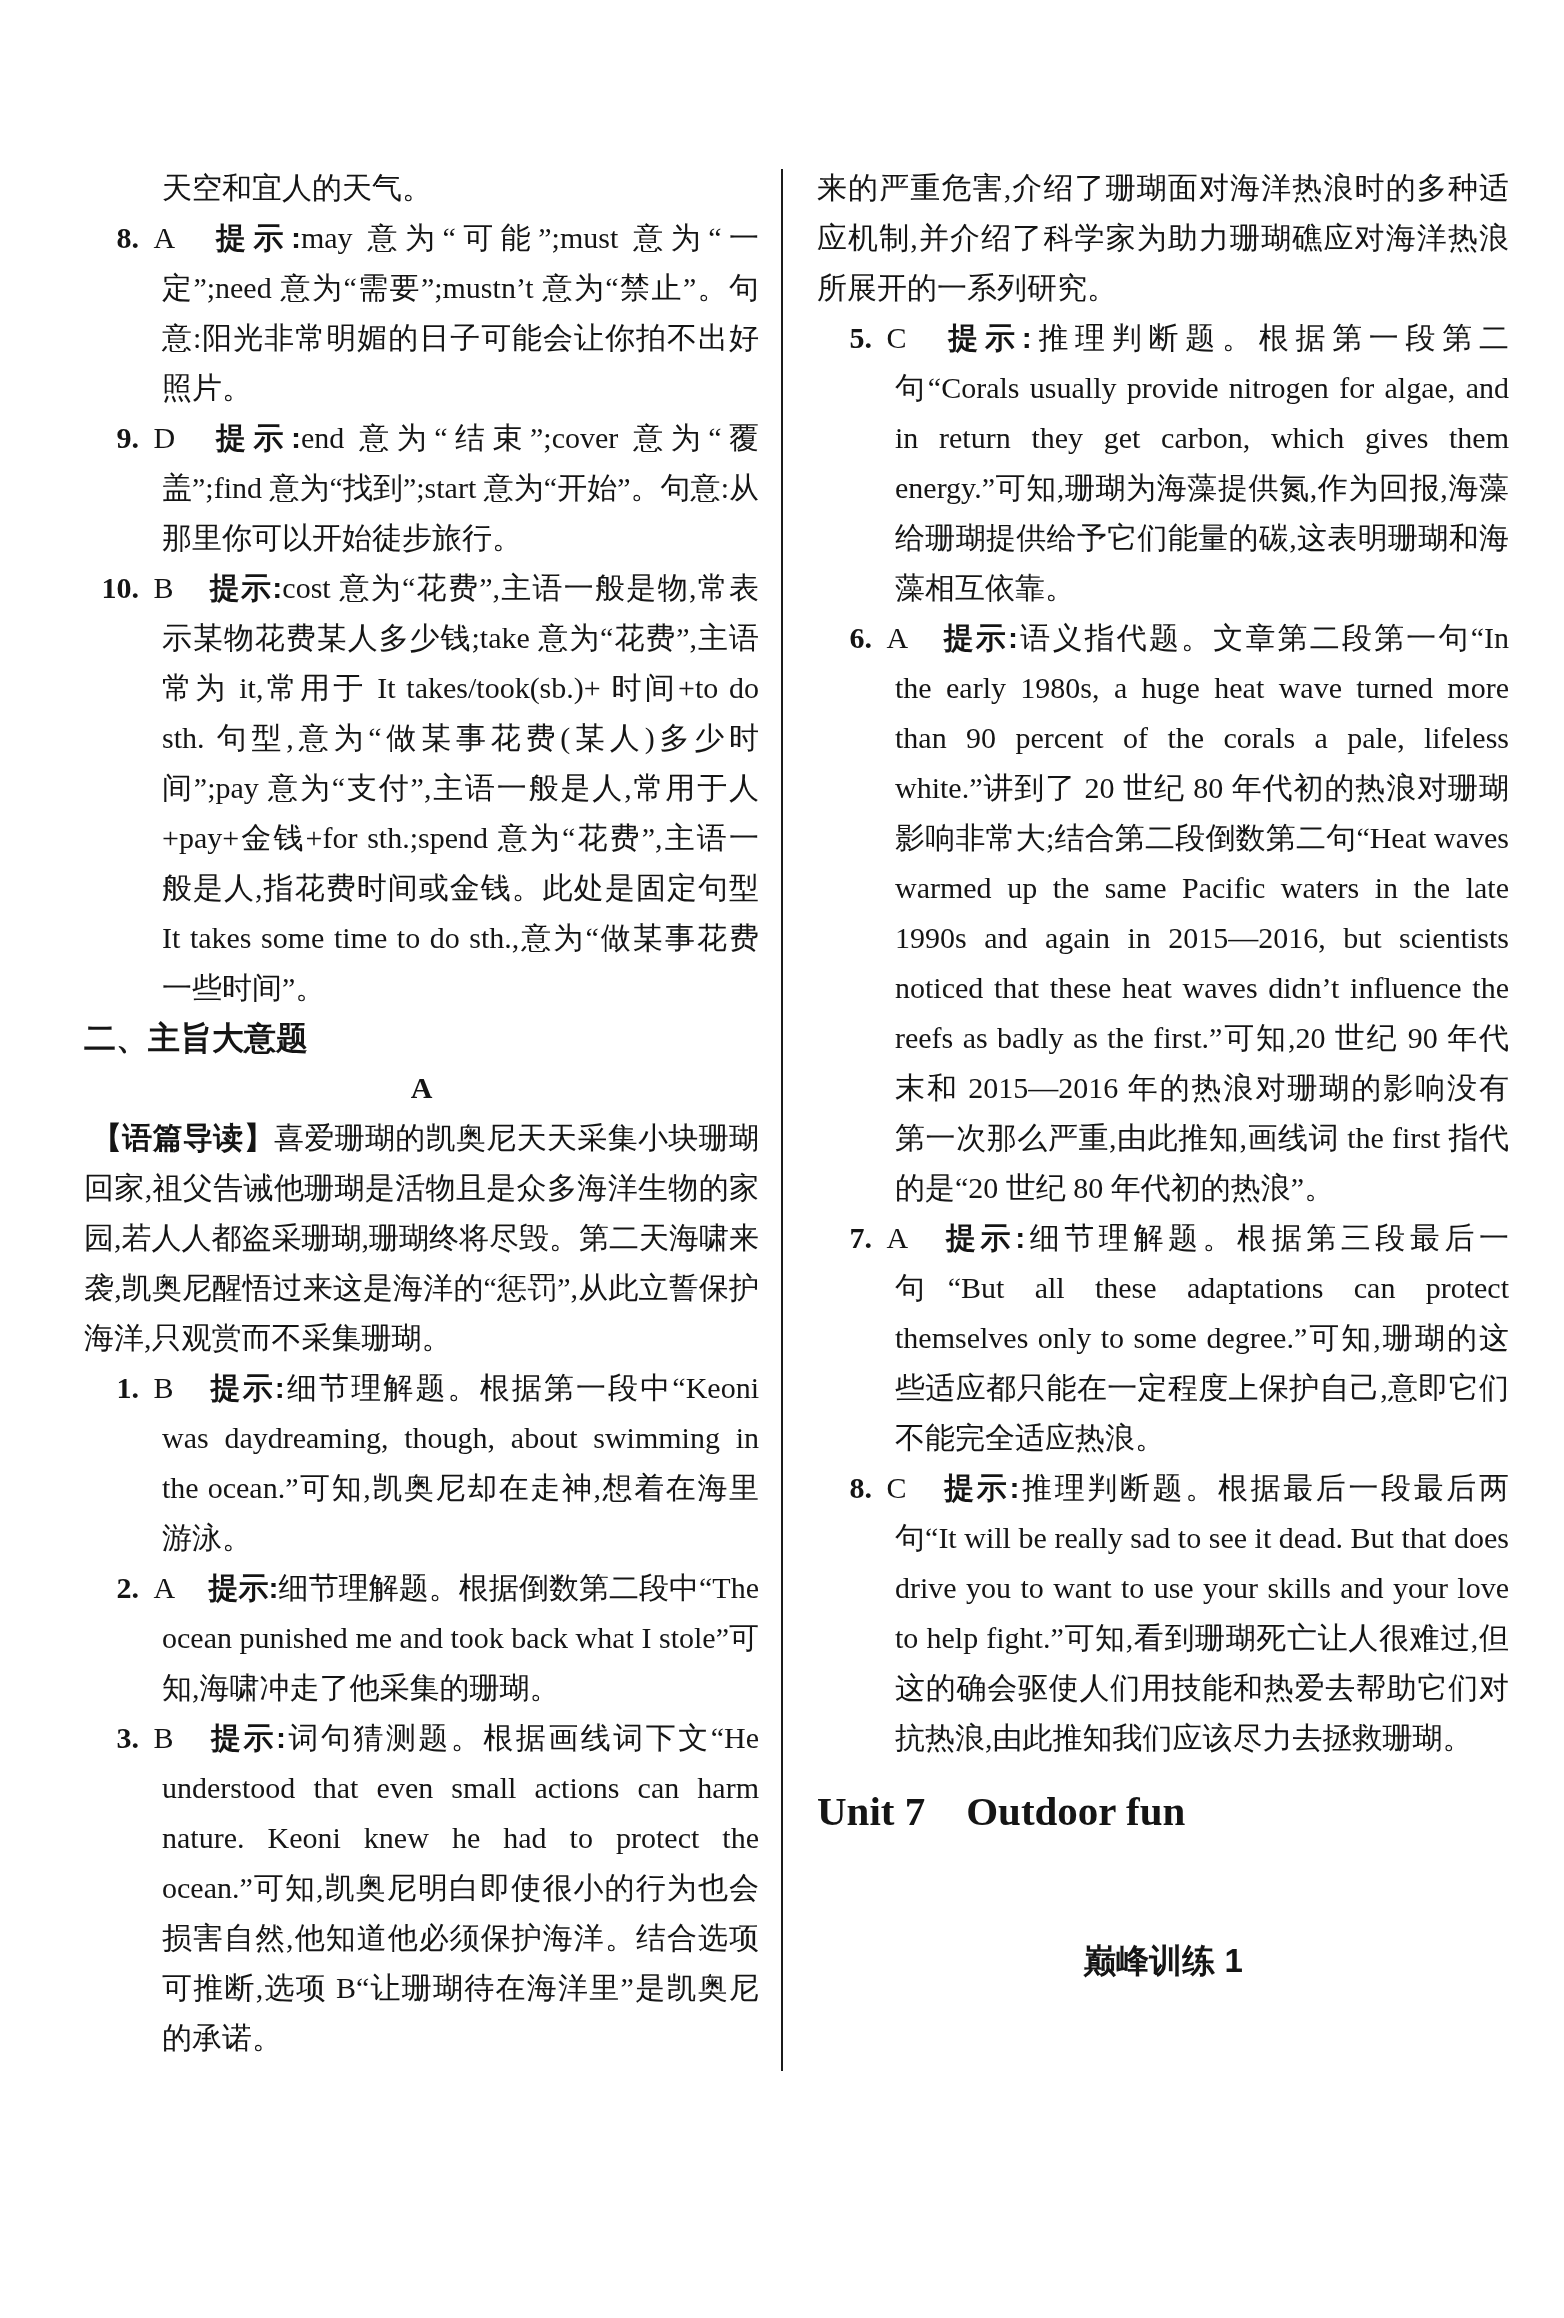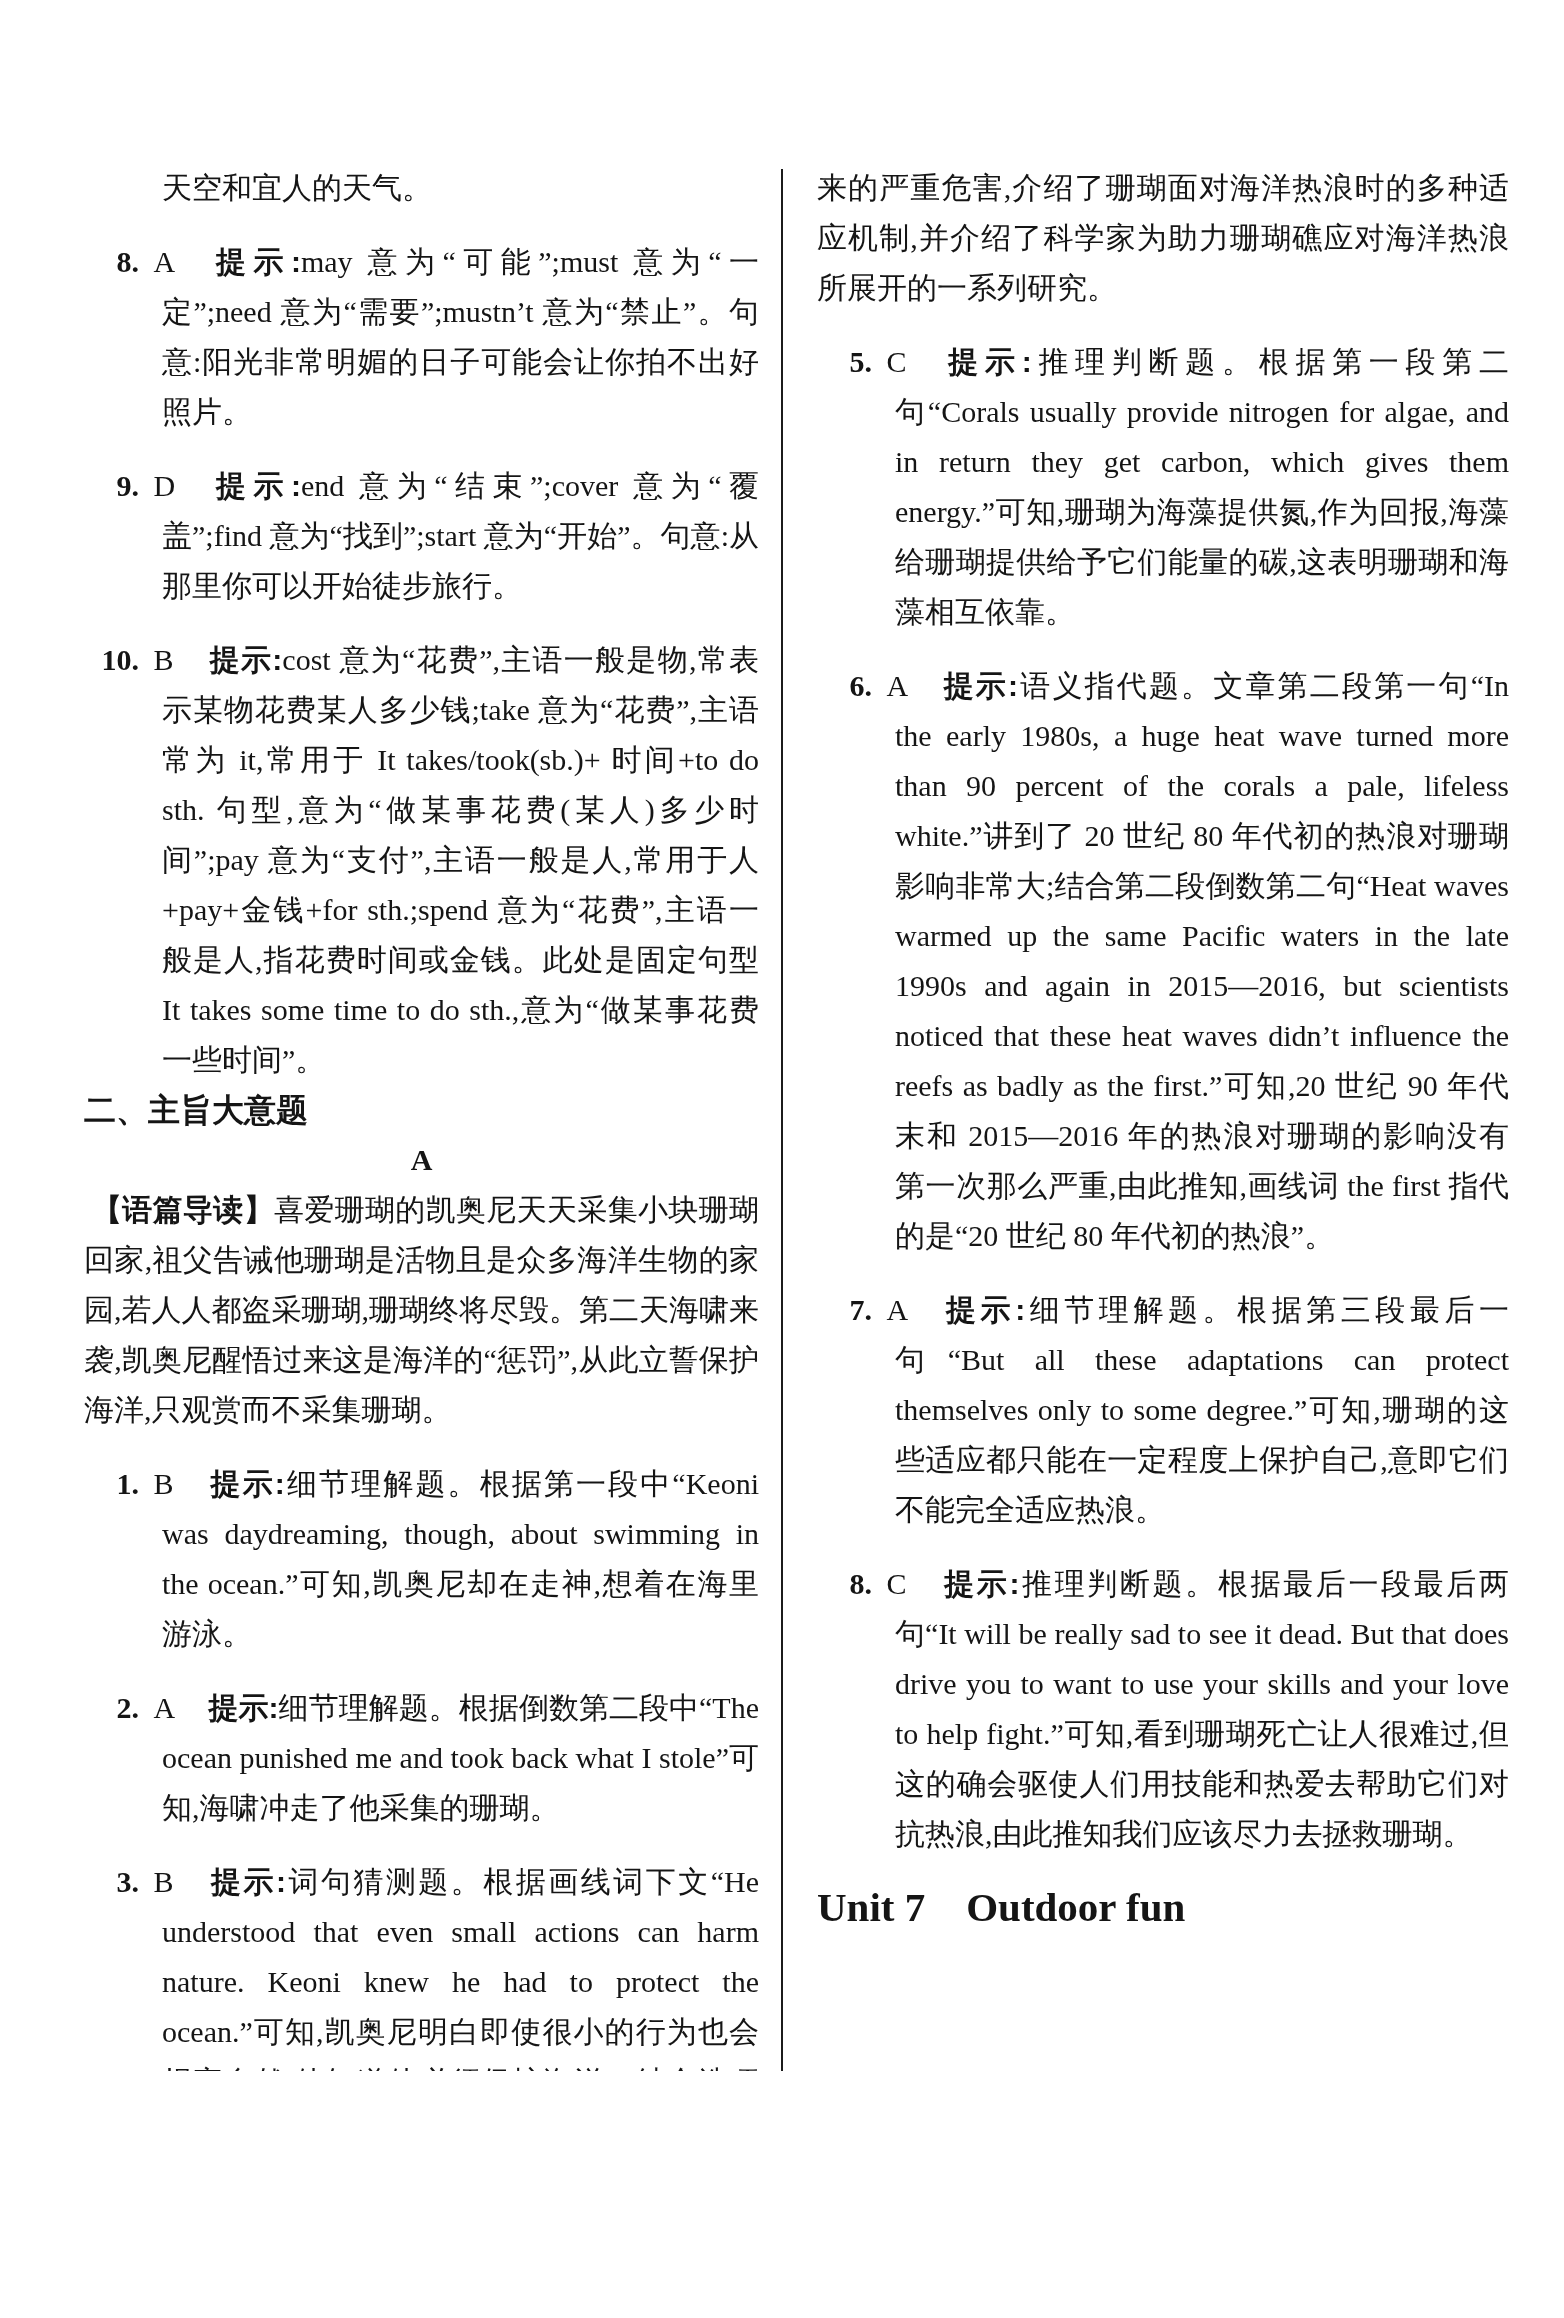--- a/index.html
+++ b/index.html
@@ -13,21 +13,21 @@
   }
   .col { position:absolute; top:163px; font-size:30px; line-height:50px; }
   .col-left  { left:84px;  width:675px; }
   .col-right { left:817px; width:692px; }
   .divider {
     position:absolute; left:781px; top:169px;
     width:2px; height:1969px; background:#1b1b1b;
   }
   p { margin:0; text-align:justify; }
   .cont { padding-left:78px; }
-  .item { padding-left:78px; text-indent:-78px;margin-top:24px; }
+  .item { padding-left:78px; text-indent:-78px; }
   .num  { display:inline-block; width:55px; text-align:right;
           margin-right:14.5px; font-weight:bold; text-indent:0; }
   .ans  { display:inline-block; min-width:30px; margin-right:25px; text-indent:0; }
   .hint { font-family:"Liberation Sans","DejaVu Sans",sans-serif; font-weight:bold; }
   .sec-heading {
     font-family:"Liberation Sans","DejaVu Sans",sans-serif;
     font-weight:bold; font-size:32px; text-align:left;
   }
   .letter { text-align:center; font-weight:bold; }
   .lead { font-family:"Liberation Sans","DejaVu Sans",sans-serif; font-weight:bold;margin-left:8px; }
@@ -85,18 +85,19 @@
 
     <p class="item"><span class="num">6.</span><span class="ans">A</span><span class="hint">提示:</span><span>语义指代题。文章第二段第一句“In the early 1980s, a huge heat wave turned more than 90 percent of the corals a pale, lifeless white.”讲到了 20 世纪 80 年代初的热浪对珊瑚影响非常大;结合第二段倒数第二句“Heat waves warmed up the same Pacific waters in the late 1990s and again in 2015—2016, but scientists noticed that these heat waves didn’t influence the reefs as badly as the first.”可知,20 世纪 90 年代末和 2015—2016 年的热浪对珊瑚的影响没有第一次那么严重,由此推知,画线词 the first 指代的是“20 世纪 80 年代初的热浪”。</span></p>
 
     <p class="item"><span class="num">7.</span><span class="ans">A</span><span class="hint">提示:</span><span>细节理解题。根据第三段最后一句“But all these adaptations can protect themselves only to some degree.”可知,珊瑚的这些适应都只能在一定程度上保护自己,意即它们不能完全适应热浪。</span></p>
 
     <p class="item"><span class="num">8.</span><span class="ans">C</span><span class="hint">提示:</span><span>推理判断题。根据最后一段最后两句“It will be really sad to see it dead. But that does drive you to want to use your skills and your love to help fight.”可知,看到珊瑚死亡让人很难过,但这的确会驱使人们用技能和热爱去帮助它们对抗热浪,由此推知我们应该尽力去拯救珊瑚。</span></p>
 
 
     <p class="unit-heading">Unit 7　Outdoor fun</p>
 
+    <p class="training-heading">巅峰训练 1</p>
 
   </div>
 
 
 </div>
 
 
 </body></html>

